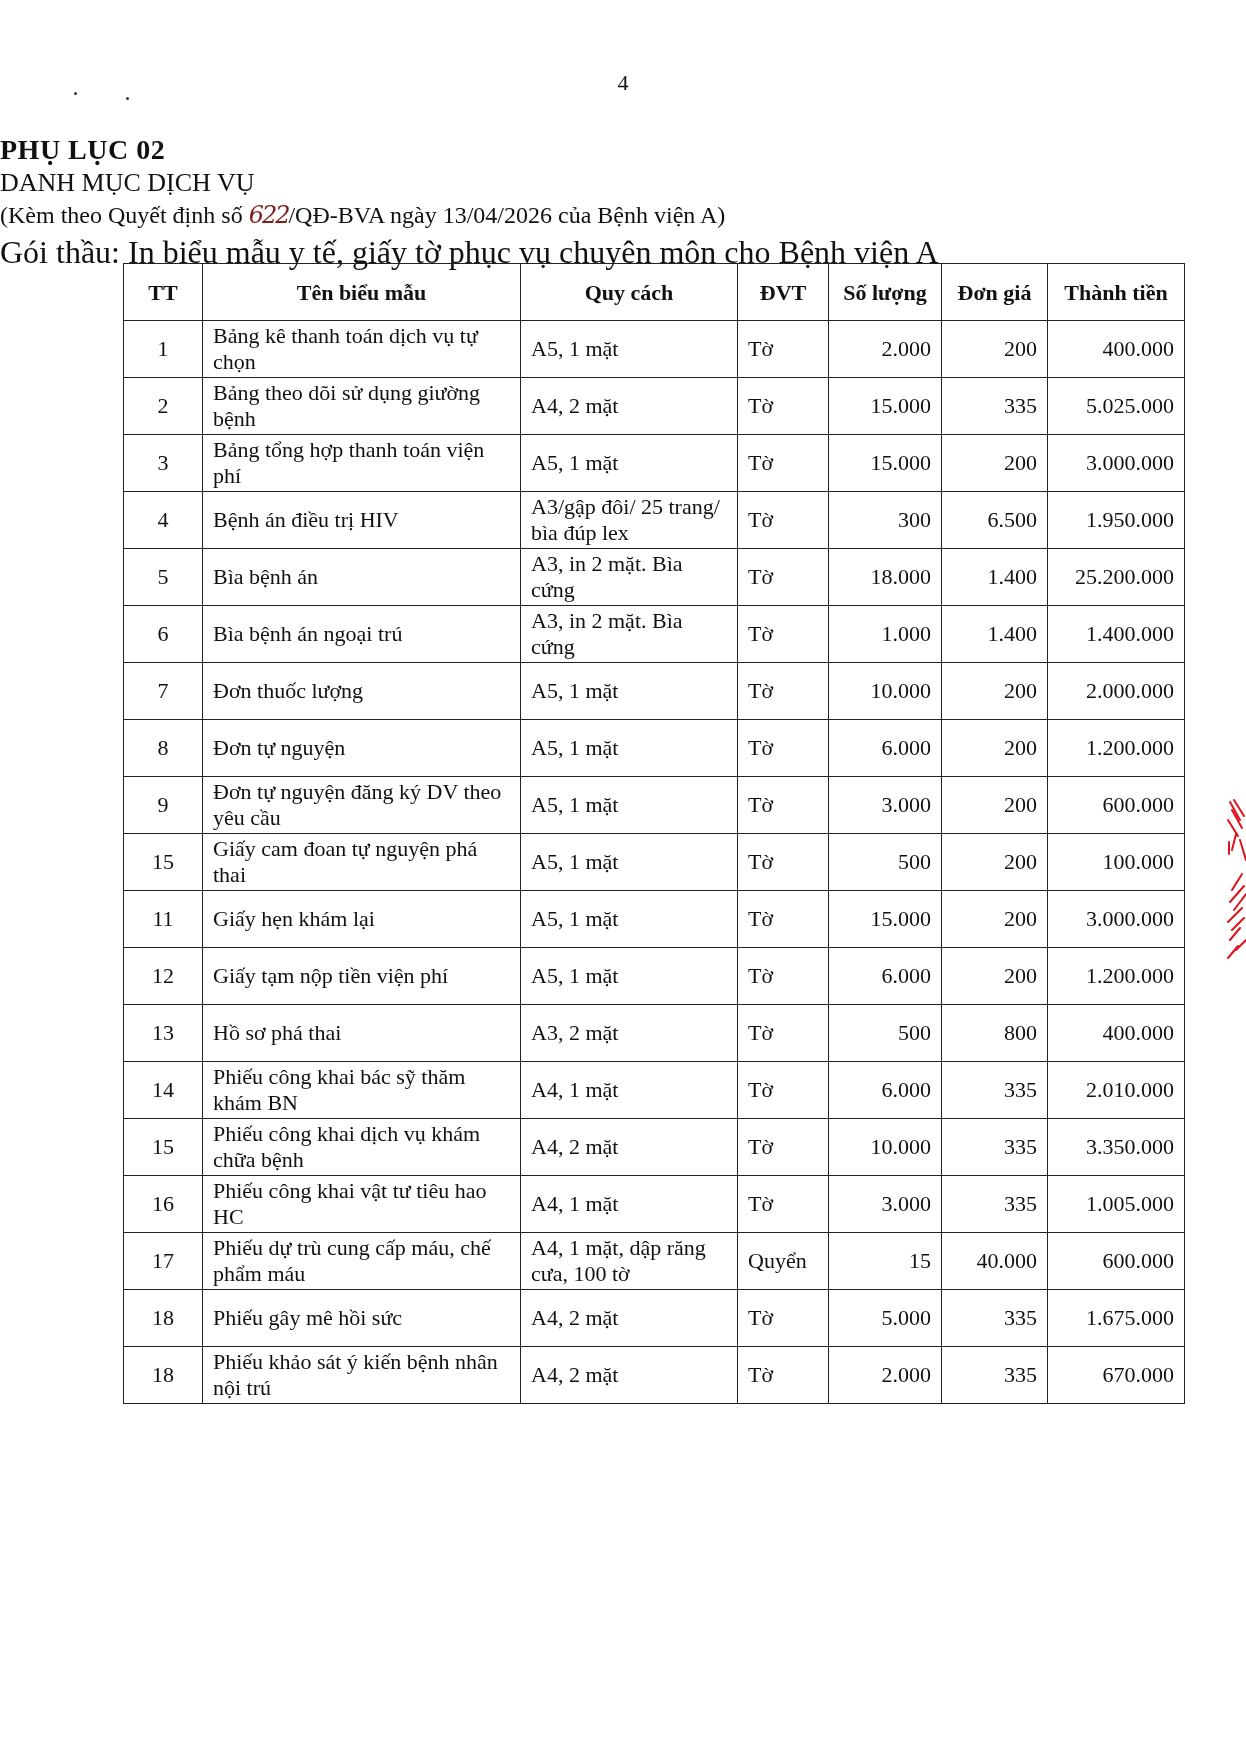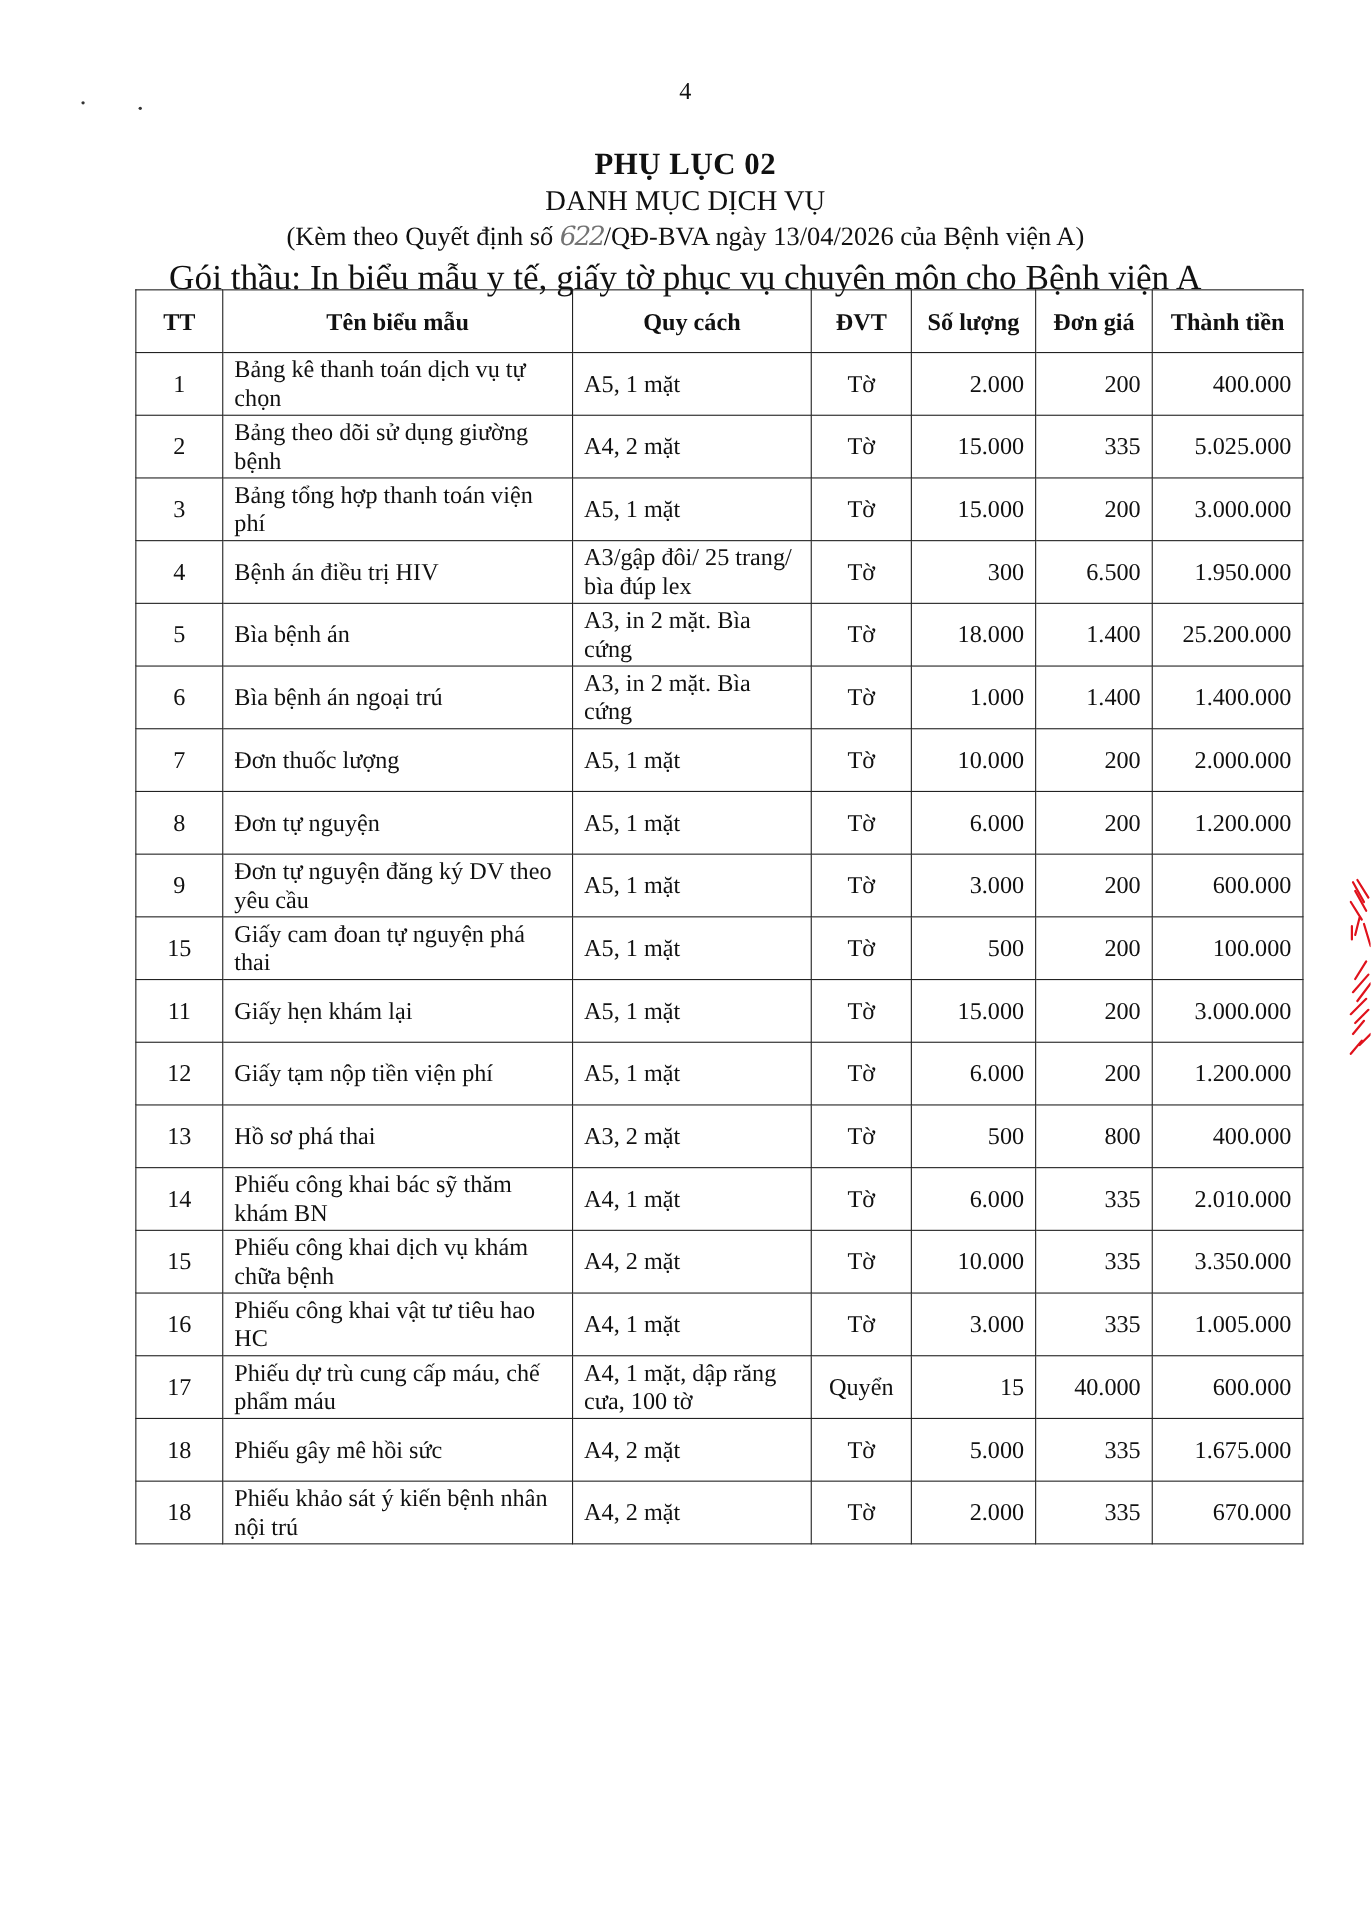--- a/index.html
+++ b/index.html
@@ -4,45 +4,45 @@
 <style>
   html, body { margin: 0; padding: 0; background: #ffffff; }
   body {
     width: 1246px; height: 1750px; position: relative; overflow: hidden;
     font-family: "Liberation Serif", "DejaVu Serif", serif; color: #111;
   }
   .page-number {
     position: absolute; top: 70px; left: 0; width: 1246px; text-align: center;
     font-size: 22px;
   }
-  .heading { position: absolute; left: 0; width: 1246px; text-align: center; }
+  .heading { position: absolute; left: 0; width: 1246px; text-align: left; }
   .title { top: 134px; font-size: 28px; font-weight: bold; letter-spacing: 0.5px; }
   .subtitle { top: 168px; font-size: 26px; }
   .attach-line { top: 201px; font-size: 24px; }
   .attach-line .handwritten {
-    color: #737373; font-style: italic; font-family: "DejaVu Serif", serif; font-size: 24px;
+    color: #7f1d1d; font-style: italic; font-family: "DejaVu Serif", serif; font-size: 24px;
     letter-spacing: -2px;
   }
   .package-line { top: 234px; font-size: 32px; }
 
   table.services {
     position: absolute; left: 123px; top: 263px; border-collapse: collapse;
     table-layout: fixed; width: 1061px; font-size: 22px; padding-left: 31px;
   }
   table.services th, table.services td {
     border: 1.5px solid #222; padding: 0 10px; line-height: 26px; overflow: hidden;
   }
   table.services th {
     height: 56px; font-weight: bold; text-align: center; font-size: 22px; line-height: 25px;
     padding: 0 4px;
   }
   table.services td { height: 56px; }
   .c-tt { text-align: center; }
   .c-name, .c-spec { text-align: left; }
-  .c-unit { text-align: center; }
+  .c-unit { }
   .c-qty, .c-price, .c-total { text-align: right; }
 
   .stamp {
     position: absolute; left: 1226px; top: 790px; width: 22px; height: 175px;
   }
   .speck { position: absolute; width: 3px; height: 3px; background: #333; border-radius: 50%; }
 </style>
 </head>
 <body>
 

